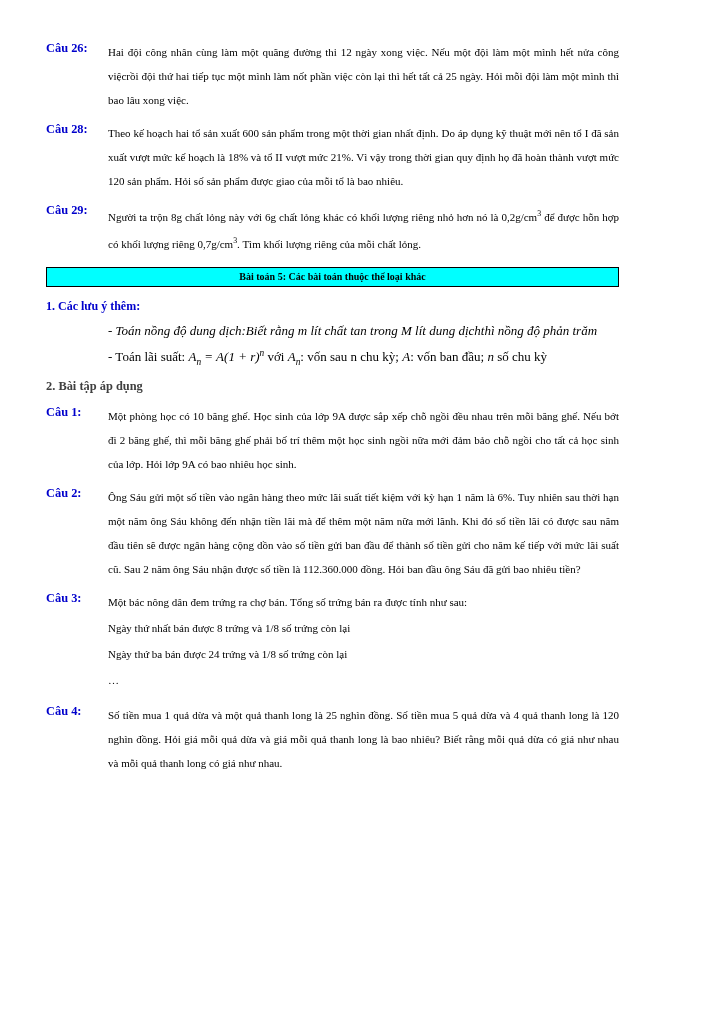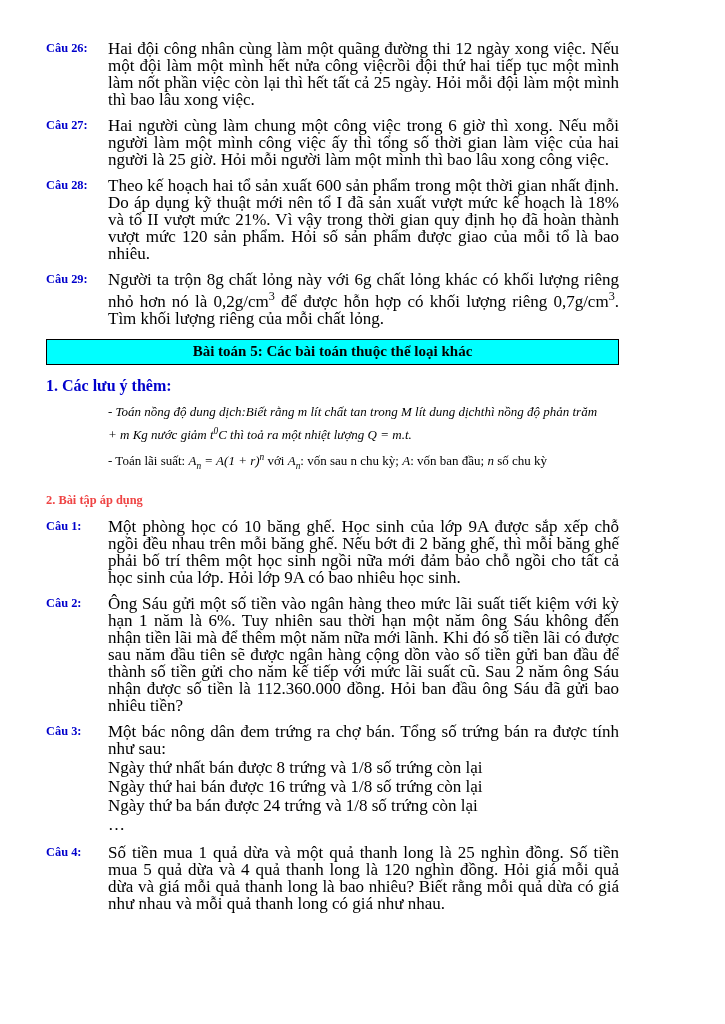--- a/index.html
+++ b/index.html
@@ -27,45 +27,45 @@
   }
   .qlabel {
     color: #0000cc;
     font-weight: bold;
     font-size: 12.4px;
     line-height: 16.5px;
     flex: 0 0 62px;
     white-space: nowrap;
   }
   .qbody {
-    font-size: 17px;
-    line-height: 17px;
+    font-size: 11px;
+    line-height: 24px;
     text-align: justify;
     flex: 1 1 auto;
   }
   .banner {
     background: #00ffff;
     border: 1px solid #000000;
     text-align: center;
     font-weight: bold;
-    font-size: 15px;
+    font-size: 10px;
     padding: 3px 0 4px 0;
     margin: 12px 0 12px 0;
   }
   .sechead {
     color: #0000cc;
     font-weight: bold;
-    font-size: 16px;
+    font-size: 12px;
     margin: 0 0 8px 0;
   }
   .sechead2 {
-    color: #ef4444;
+    color: #404040;
     font-weight: bold;
     font-size: 12.4px;
-    margin: 18px 0 10px 0;
+    margin: 8px 0 10px 0;
   }
   .noteblock {
     padding-left: 62px;
     font-size: 13px;
     line-height: 17px;
   }
   .noteline {
     margin-bottom: 3px;
   }
   .italic { font-style: italic; }
@@ -88,47 +88,40 @@
 </head>
 <body>
 
 <div class="page">
 
   <div class="qrow">
     <div class="qlabel">Câu 26:</div>
     <div class="qbody">Hai đội công nhân cùng làm một quãng đường thi 12 ngày xong việc. Nếu một đội làm một mình hết nửa công việcrồi đội thứ hai tiếp tục một mình làm nốt phần việc còn lại thì hết tất cả 25 ngày. Hỏi mỗi đội làm một mình thì bao lâu xong việc.</div>
   </div>
 
-  <div class="qrow">
-    <div class="qlabel">Câu 27:</div>
-    <div class="qbody">Hai người cùng làm chung một công việc trong 6 giờ thì xong. Nếu mỗi người làm một mình công việc ấy thì tổng số thời gian làm việc của hai người là 25 giờ. Hỏi mỗi người làm một mình thì bao lâu xong công việc.</div>
-  </div>
 
   <div class="qrow">
     <div class="qlabel">Câu 28:</div>
     <div class="qbody">Theo kế hoạch hai tổ sản xuất 600 sản phẩm trong một thời gian nhất định. Do áp dụng kỹ thuật mới nên tổ I đã sản xuất vượt mức kế hoạch là 18% và tổ II vượt mức 21%. Vì vậy trong thời gian quy định họ đã hoàn thành vượt mức 120 sản phẩm. Hỏi số sản phẩm được giao của mỗi tổ là bao nhiêu.</div>
   </div>
 
   <div class="qrow">
     <div class="qlabel">Câu 29:</div>
     <div class="qbody">
       <span>Người ta trộn 8g chất lỏng này với 6g chất lỏng khác có khối lượng riêng nhỏ hơn nó là</span>
       <span>0,2g/cm</span><sup>3</sup><span> để được hỗn hợp có khối lượng riêng 0,7g/cm</span><sup>3</sup><span>. Tìm khối lượng riêng của mỗi chất lỏng.</span>
     </div>
   </div>
 
   <div class="banner">Bài toán 5: Các bài toán thuộc thể loại  khác</div>
 
   <div class="sechead">1. Các lưu ý thêm:</div>
 
   <div class="noteblock">
     <div class="noteline italic">- Toán nồng độ dung dịch:Biết rằng m lít chất tan trong M lít dung dịchthì nồng độ phản trăm</div>
-    <div class="noteline italic">
-      <span>+ m Kg nước giảm t</span><sup>0</sup><span>C thì toả ra một nhiệt lượng Q = m.t.</span>
-    </div>
     <div class="noteline mathline">
       <span>- Toán lãi suất: </span><span class="italic">A</span><sub class="italic">n</sub><span class="italic"> = A</span><span class="italic">(1 + r)</span><sup class="italic">n</sup><span> với </span><span class="italic">A</span><sub class="italic">n</sub><span>: vốn sau n chu kỳ; </span><span class="italic">A</span><span>: vốn ban đầu; </span><span class="italic">n</span><span> số chu kỳ</span>
     </div>
   </div>
 
   <div class="sechead2">2. Bài tập áp dụng</div>
 
   <div class="qrow">
     <div class="qlabel">Câu 1:</div>
     <div class="qbody">Một phòng học có 10 băng ghế. Học sinh của lớp 9A được sắp xếp chỗ ngồi đều nhau trên mỗi băng ghế. Nếu bớt đi 2 băng ghế, thì mỗi băng ghế phải bố trí thêm một học sinh ngồi nữa mới đảm bảo chỗ ngồi cho tất cả học sinh của lớp. Hỏi lớp 9A có bao nhiêu học sinh.</div>
@@ -137,21 +130,20 @@
   <div class="qrow">
     <div class="qlabel">Câu 2:</div>
     <div class="qbody">Ông Sáu gửi một số tiền vào ngân hàng theo mức lãi suất tiết kiệm với kỳ hạn 1 năm là 6%. Tuy nhiên sau thời hạn một năm ông Sáu không đến nhận tiền lãi mà để thêm một năm nữa mới lãnh. Khi đó số tiền lãi có được sau năm đầu tiên sẽ được ngân hàng cộng dồn vào số tiền gửi ban đầu để thành số tiền gửi cho năm kế tiếp với mức lãi suất cũ. Sau 2 năm ông Sáu nhận được số tiền là 112.360.000 đồng. Hỏi ban đầu ông Sáu đã gửi bao nhiêu tiền?</div>
   </div>
 
   <div class="qrow">
     <div class="qlabel">Câu 3:</div>
     <div class="qbody">
       <div class="tight">Một bác nông dân đem trứng ra chợ bán. Tổng số trứng bán ra được tính như sau:</div>
       <div class="tight">Ngày thứ nhất bán được 8 trứng và 1/8 số trứng còn lại</div>
-      <div class="tight">Ngày thứ hai bán được 16 trứng và 1/8 số trứng còn lại</div>
       <div class="tight">Ngày thứ ba bán được 24 trứng và 1/8 số trứng còn lại</div>
       <div class="tight dots">…</div>
     </div>
   </div>
 
   <div class="qrow">
     <div class="qlabel">Câu 4:</div>
     <div class="qbody">Số tiền mua 1 quả dừa và một quả thanh long là 25 nghìn đồng. Số tiền mua 5 quả dừa và 4 quả thanh long là 120 nghìn đồng. Hỏi giá mỗi quả dừa và giá mỗi quả thanh long là bao nhiêu? Biết rằng mỗi quả dừa có giá như nhau và mỗi quả thanh long có giá như nhau.</div>
   </div>
 

